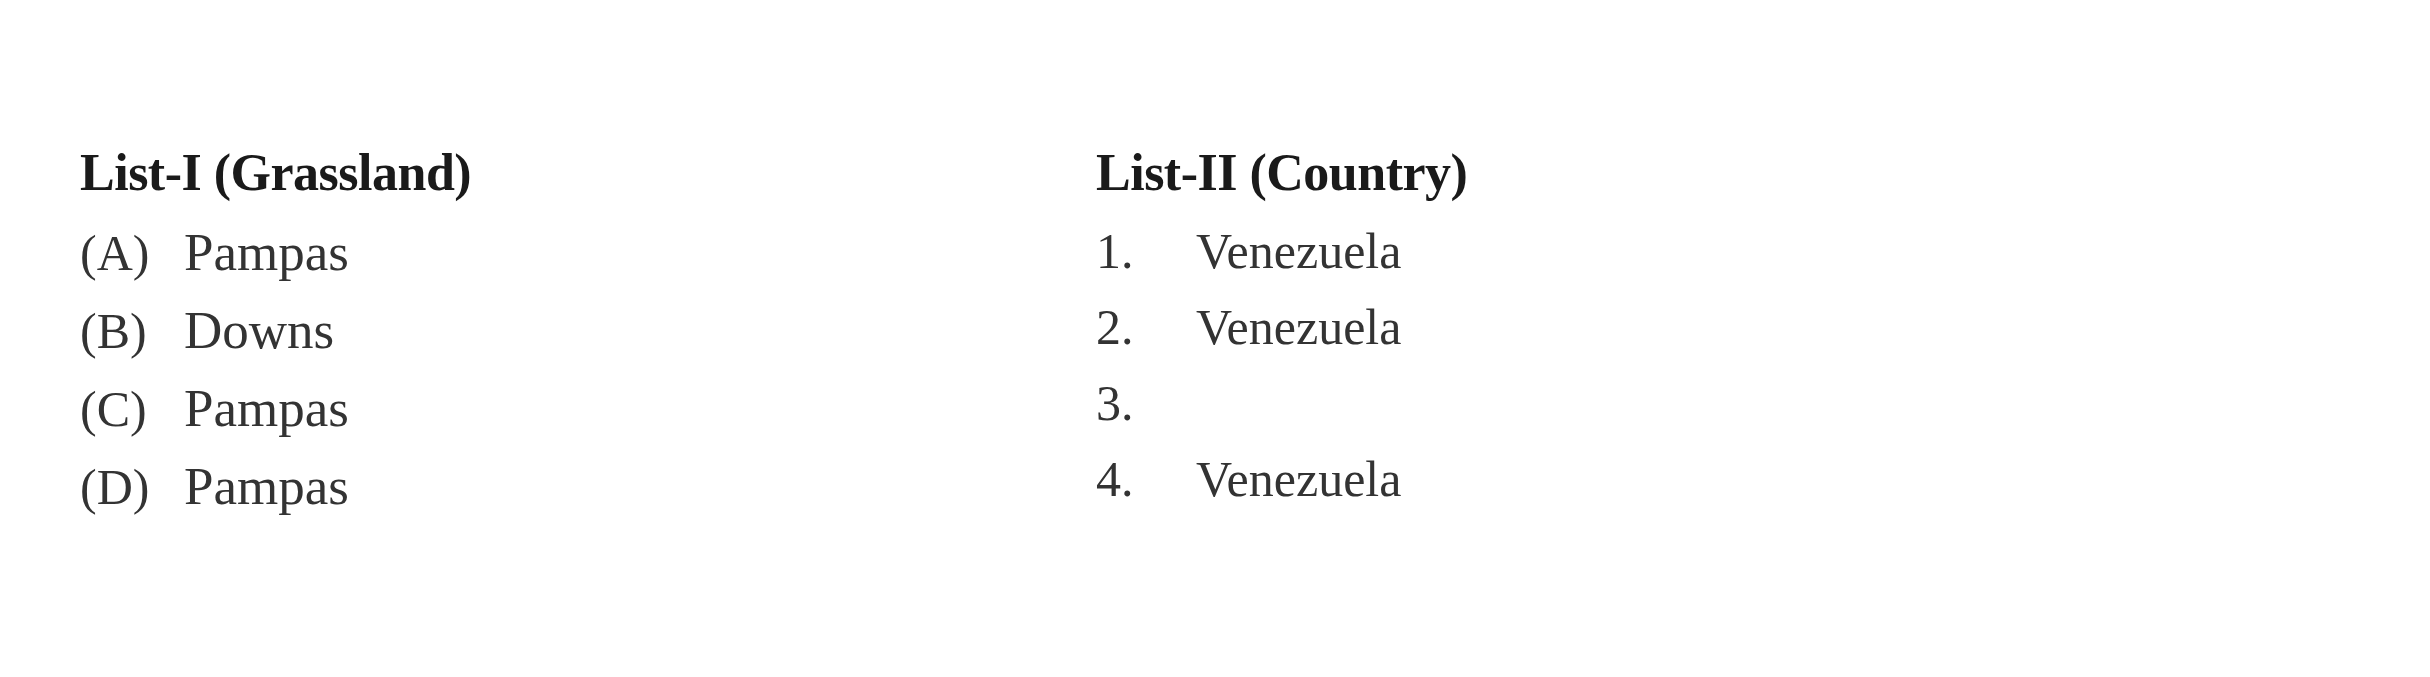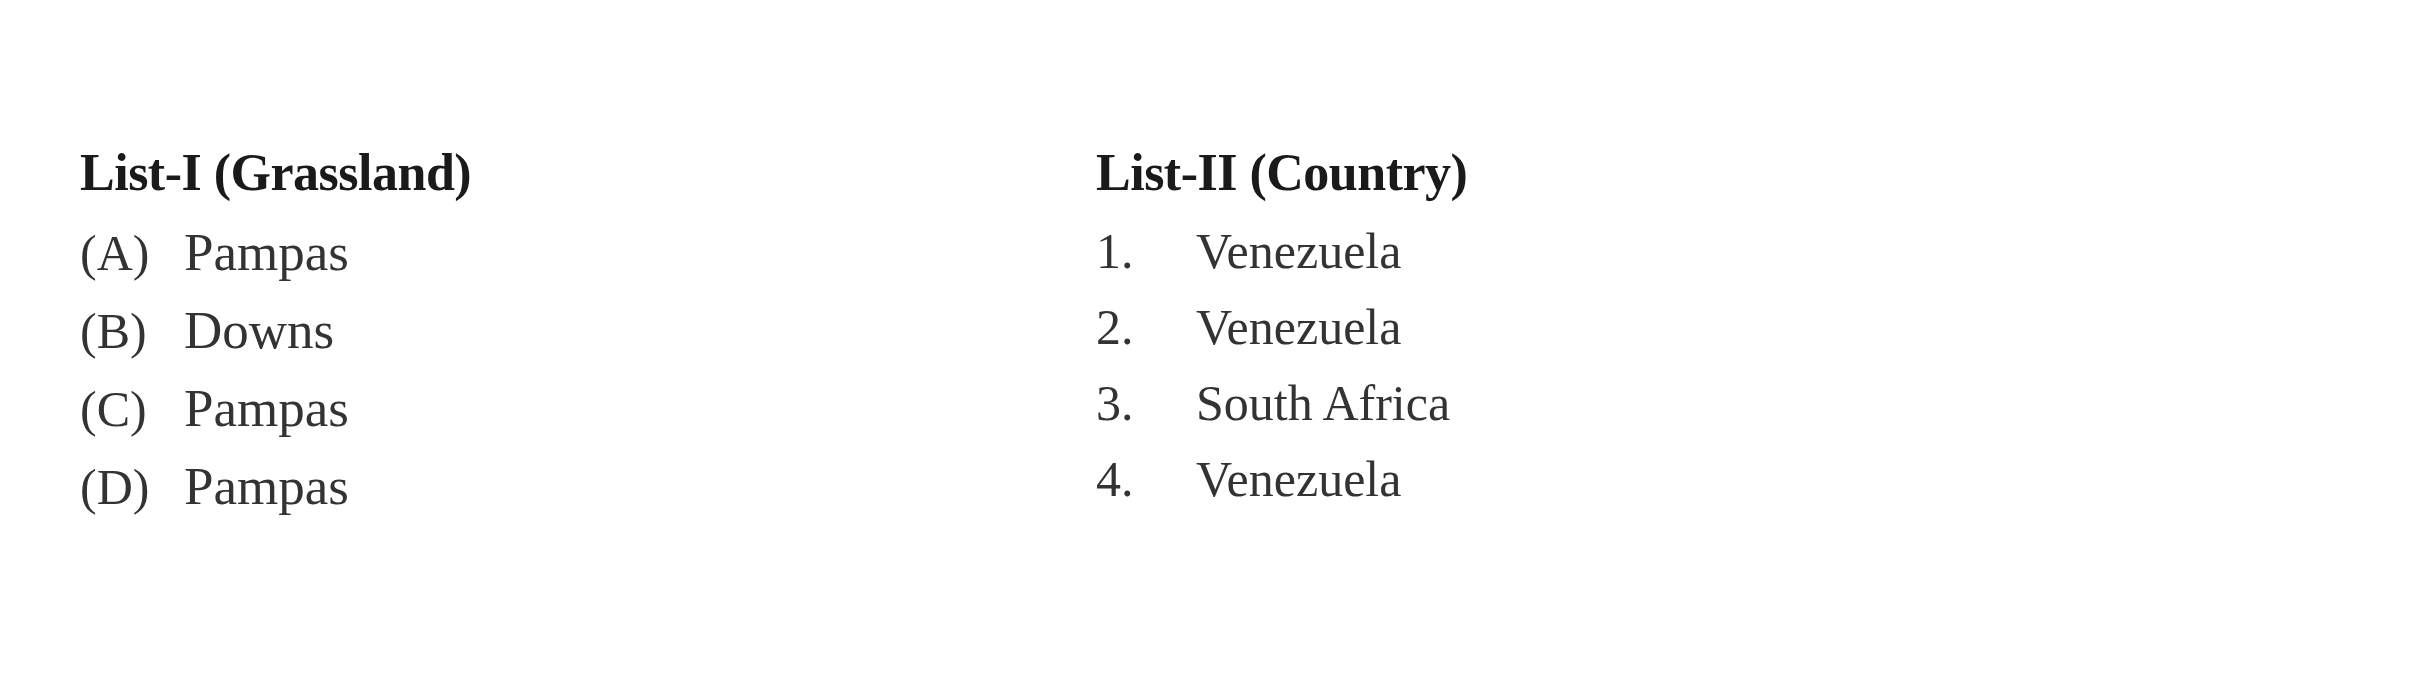--- a/index.html
+++ b/index.html
@@ -115,21 +115,20 @@
       <span class="item-country">Venezuela</span>
     </div>
 
     <div class="list-item">
       <span class="item-number">2.</span>
       <span class="item-country">Venezuela</span>
     </div>
 
     <div class="list-item">
       <span class="item-number">3.</span>
-      <span class="item-country">South Africa</span>
     </div>
 
     <div class="list-item">
       <span class="item-number">4.</span>
       <span class="item-country">Venezuela</span>
     </div>
   </div>
 
 </div>
 

